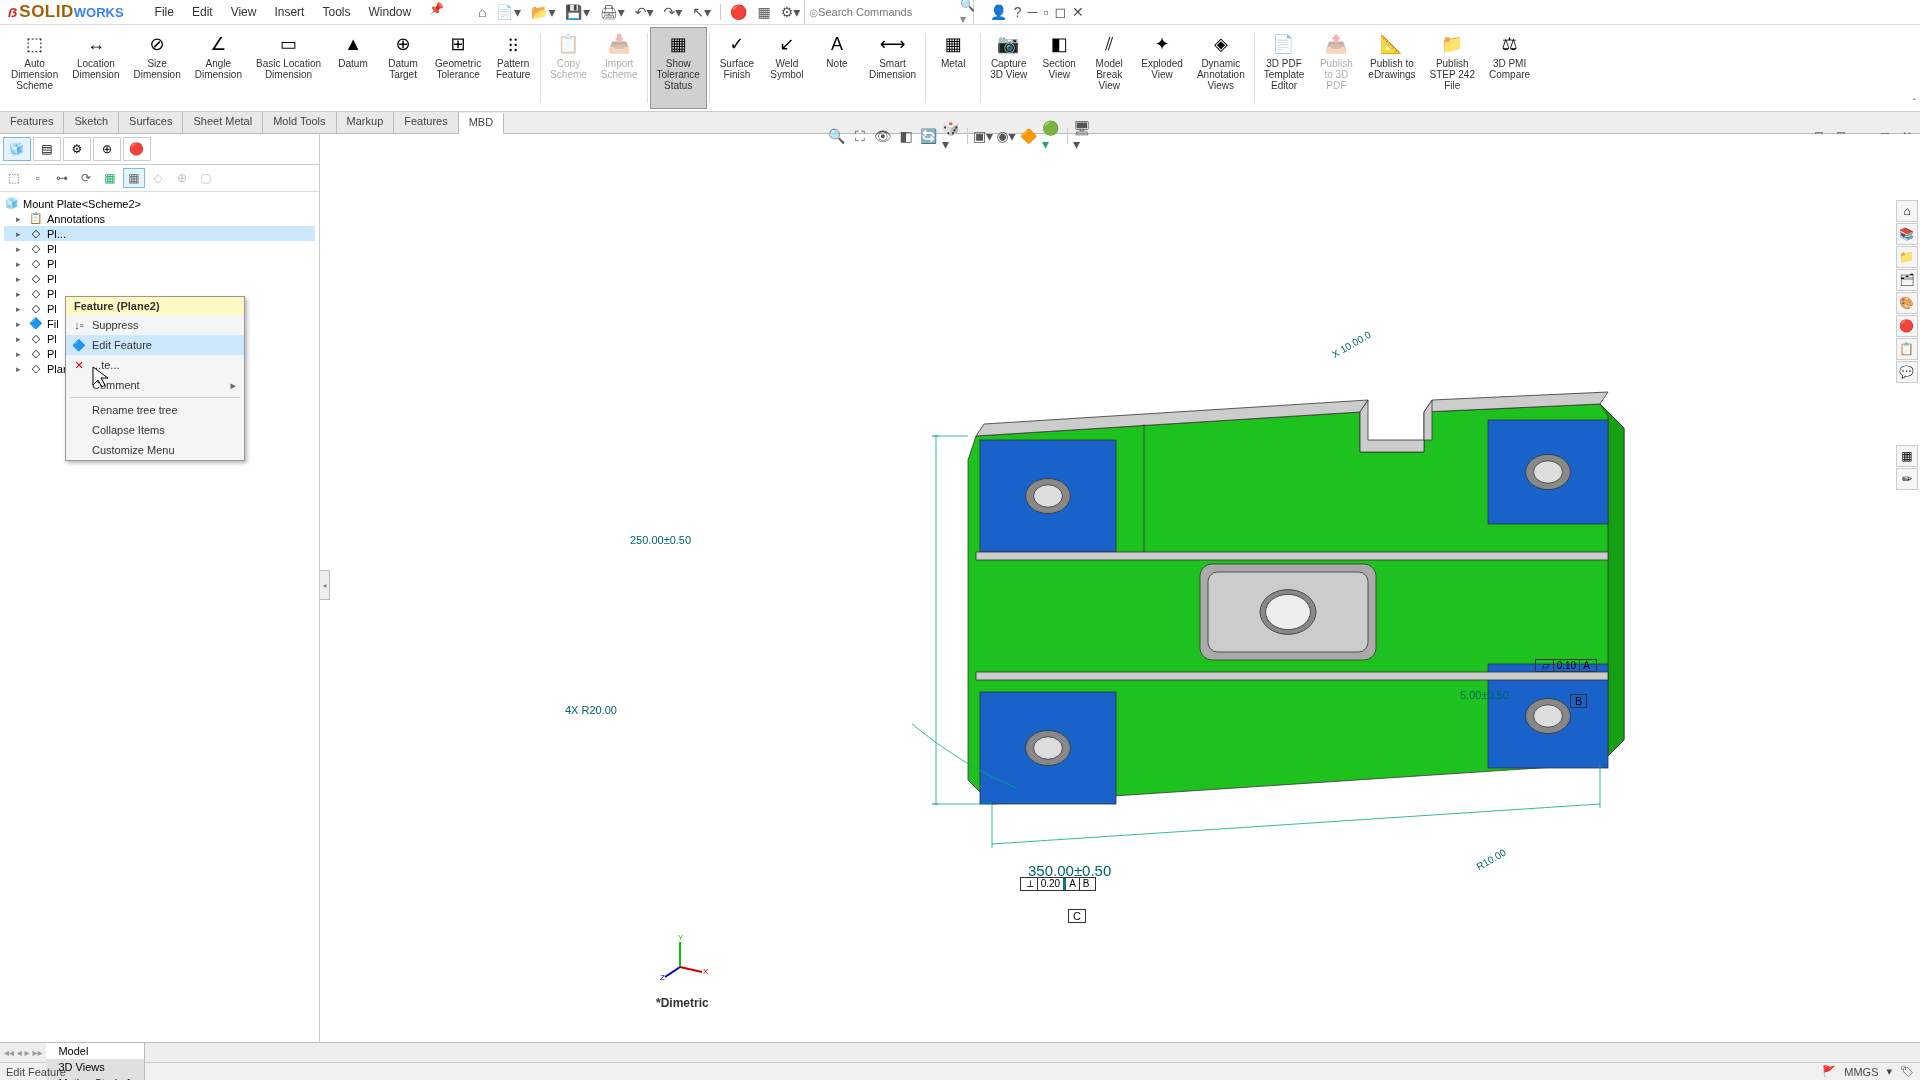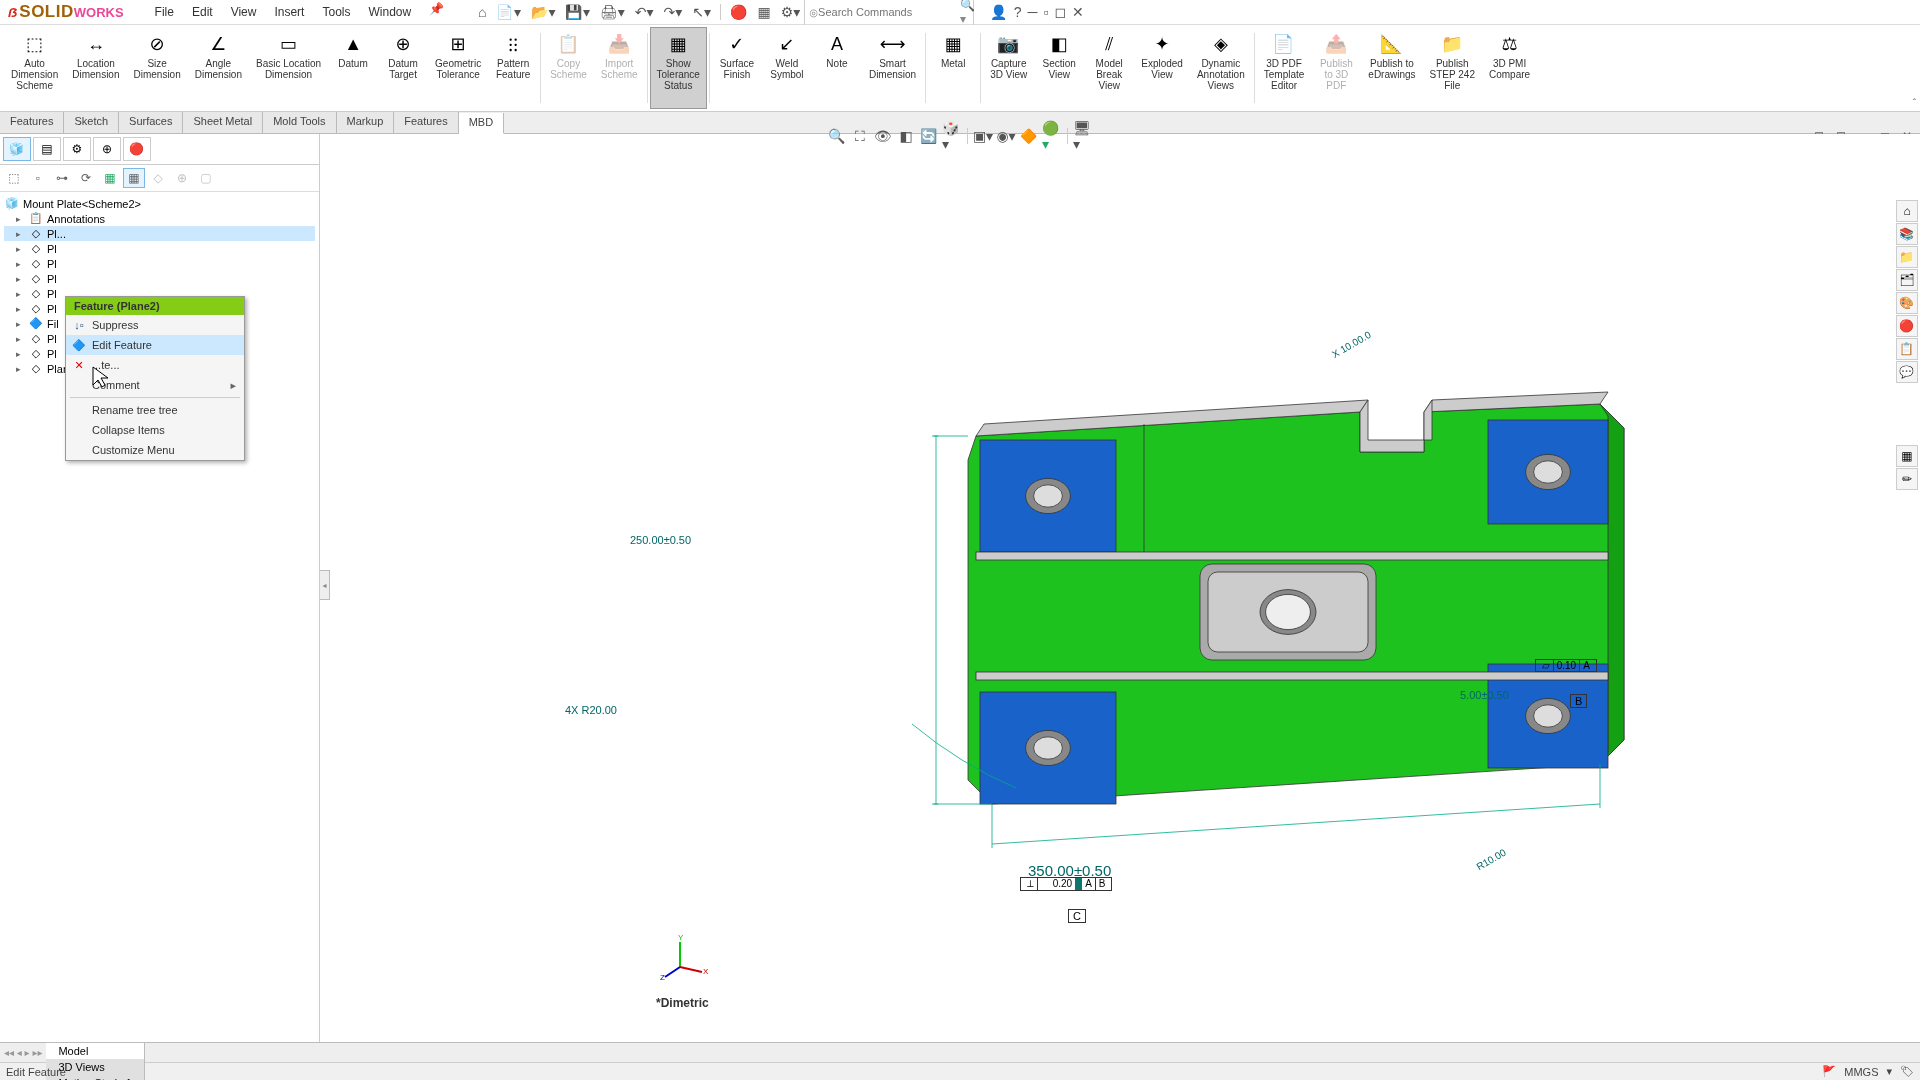--- a/index.html
+++ b/index.html
@@ -3,21 +3,21 @@
 <meta charset="utf-8">
 <style>
 * { margin: 0; padding: 0; box-sizing: border-box; font-family: "Segoe UI", Tahoma, sans-serif; }
 body { background: #fff; width: 1920px; height: 1080px; overflow: hidden; font-size: 12px; }
 
 
 .titlebar { height: 25px; background: #fff; display: flex; align-items: center; border-bottom: 1px solid #ddd; }
 .logo { display: flex; align-items: center; padding: 0 8px; font-weight: bold; }
 .logo-red { color: #d9261c; font-style: italic; font-size: 13px; }
 .logo-main { color: #a16207; font-size: 17px; letter-spacing: 0.5px; }
-.logo-works { color: #ec4899; font-size: 13px; }
+.logo-works { color: #3b82f6; font-size: 13px; }
 .menu { display: flex; gap: 2px; margin-left: 15px; }
 .menu-item { padding: 3px 8px; color: #333; cursor: pointer; }
 .pin-icon { margin-left: 8px; color: #666; }
 .qat { display: flex; gap: 2px; margin-left: 30px; align-items: center; }
 .qat-btn { padding: 2px 4px; color: #555; font-size: 14px; cursor: pointer; display: flex; align-items: center; }
 .qat-sep { width: 1px; height: 16px; background: #ccc; margin: 0 3px; }
 .doc-title { flex: 1; text-align: center; color: #333; font-size: 12px; }
 .search-box { display: flex; align-items: center; border: 1px solid #ccc; padding: 1px 4px; width: 170px; margin-right: 8px; }
 .search-box input { border: none; outline: none; flex: 1; font-size: 11px; }
 .title-icons { display: flex; gap: 6px; align-items: center; padding: 0 8px; }
@@ -51,21 +51,21 @@
 .sbt-btn { width: 22px; height: 20px; display: flex; align-items: center; justify-content: center; cursor: pointer; font-size: 12px; color: #666; }
 .tree { padding: 4px; font-size: 11px; }
 .tree-item { display: flex; align-items: center; padding: 1px 0; cursor: pointer; }
 .tree-item .expand { width: 12px; color: #666; font-size: 9px; }
 .tree-item .ticon { width: 16px; margin-right: 3px; text-align: center; }
 .tree-item.selected { background: #cce8ff; }
 .tree-item.l1 { padding-left: 12px; }
 
 
 .context-menu { position: absolute; left: 65px; top: 296px; width: 180px; background: #f5f5f5; border: 1px solid #999; box-shadow: 2px 2px 4px rgba(0,0,0,0.3); z-index: 100; font-size: 11px; }
-.ctx-header { background: #84cc16; padding: 3px 8px; font-weight: bold; color: #333; }
+.ctx-header { background: #fef9c3; padding: 3px 8px; font-weight: bold; color: #333; }
 .ctx-item { padding: 4px 8px 4px 26px; cursor: pointer; position: relative; color: #333;}
 .ctx-item:hover, .ctx-item.hover { background: #cce8ff; }
 .ctx-item .cicon { position: absolute; left: 5px; width: 16px; text-align: center; }
 .ctx-item .arrow { float: right; color: #666; }
 .ctx-sep { height: 1px; background: #ccc; margin: 2px 4px; }
 
 
 .viewport { flex: 1; background: #fff; position: relative; }
 
 
@@ -429,21 +429,21 @@
         <line x1="1200" y1="670" x2="1200" y2="725"></line>
         <path d="M 340 620 Q 400 670 470 700"></path>
       </g>
     </svg>
 
     <div style="position:absolute;left:310px;top:400px;font-size:11px;color:#066;">250.00±0.50</div>
     <div style="position:absolute;left:245px;top:570px;font-size:11px;color:#066;">4X R20.00</div>
     <div style="position:absolute;left:708px;top:728px;font-size:15px;color:#066;">350.00±0.50</div>
     <div style="position:absolute;left:700px;top:743px;font-size:10px;border:1px solid #333;padding:0 3px;display:flex;">
       <span style="border-right:1px solid #333;padding:0 3px;">⟂</span>
-      <span style="border-right:7px solid #0f766e;padding:0 3px;margin-left:12px;">0.20</span>
+      <span style="border-right:3px solid #0f766e;padding:0 3px;">0.20</span>
       <span style="border-right:1px solid #333;padding:0 3px;">A</span>
       <span style="padding:0 3px;">B</span>
     </div>
     <div style="position:absolute;left:748px;top:775px;font-size:11px;border:1px solid #333;padding:0 4px;">C</div>
     <div style="position:absolute;left:1140px;top:555px;font-size:11px;color:#066;">5.00±0.50</div>
     <div style="position:absolute;left:1215px;top:525px;font-size:10px;border:1px solid #333;padding:0 3px;display:flex;">
       <span style="border-right:1px solid #333;padding:0 3px;">▱</span>
       <span style="border-right:1px solid #14532d;padding:0 3px;text-align:right;">0.10</span>
       <span style="padding:0 3px;">A</span>
     </div>

